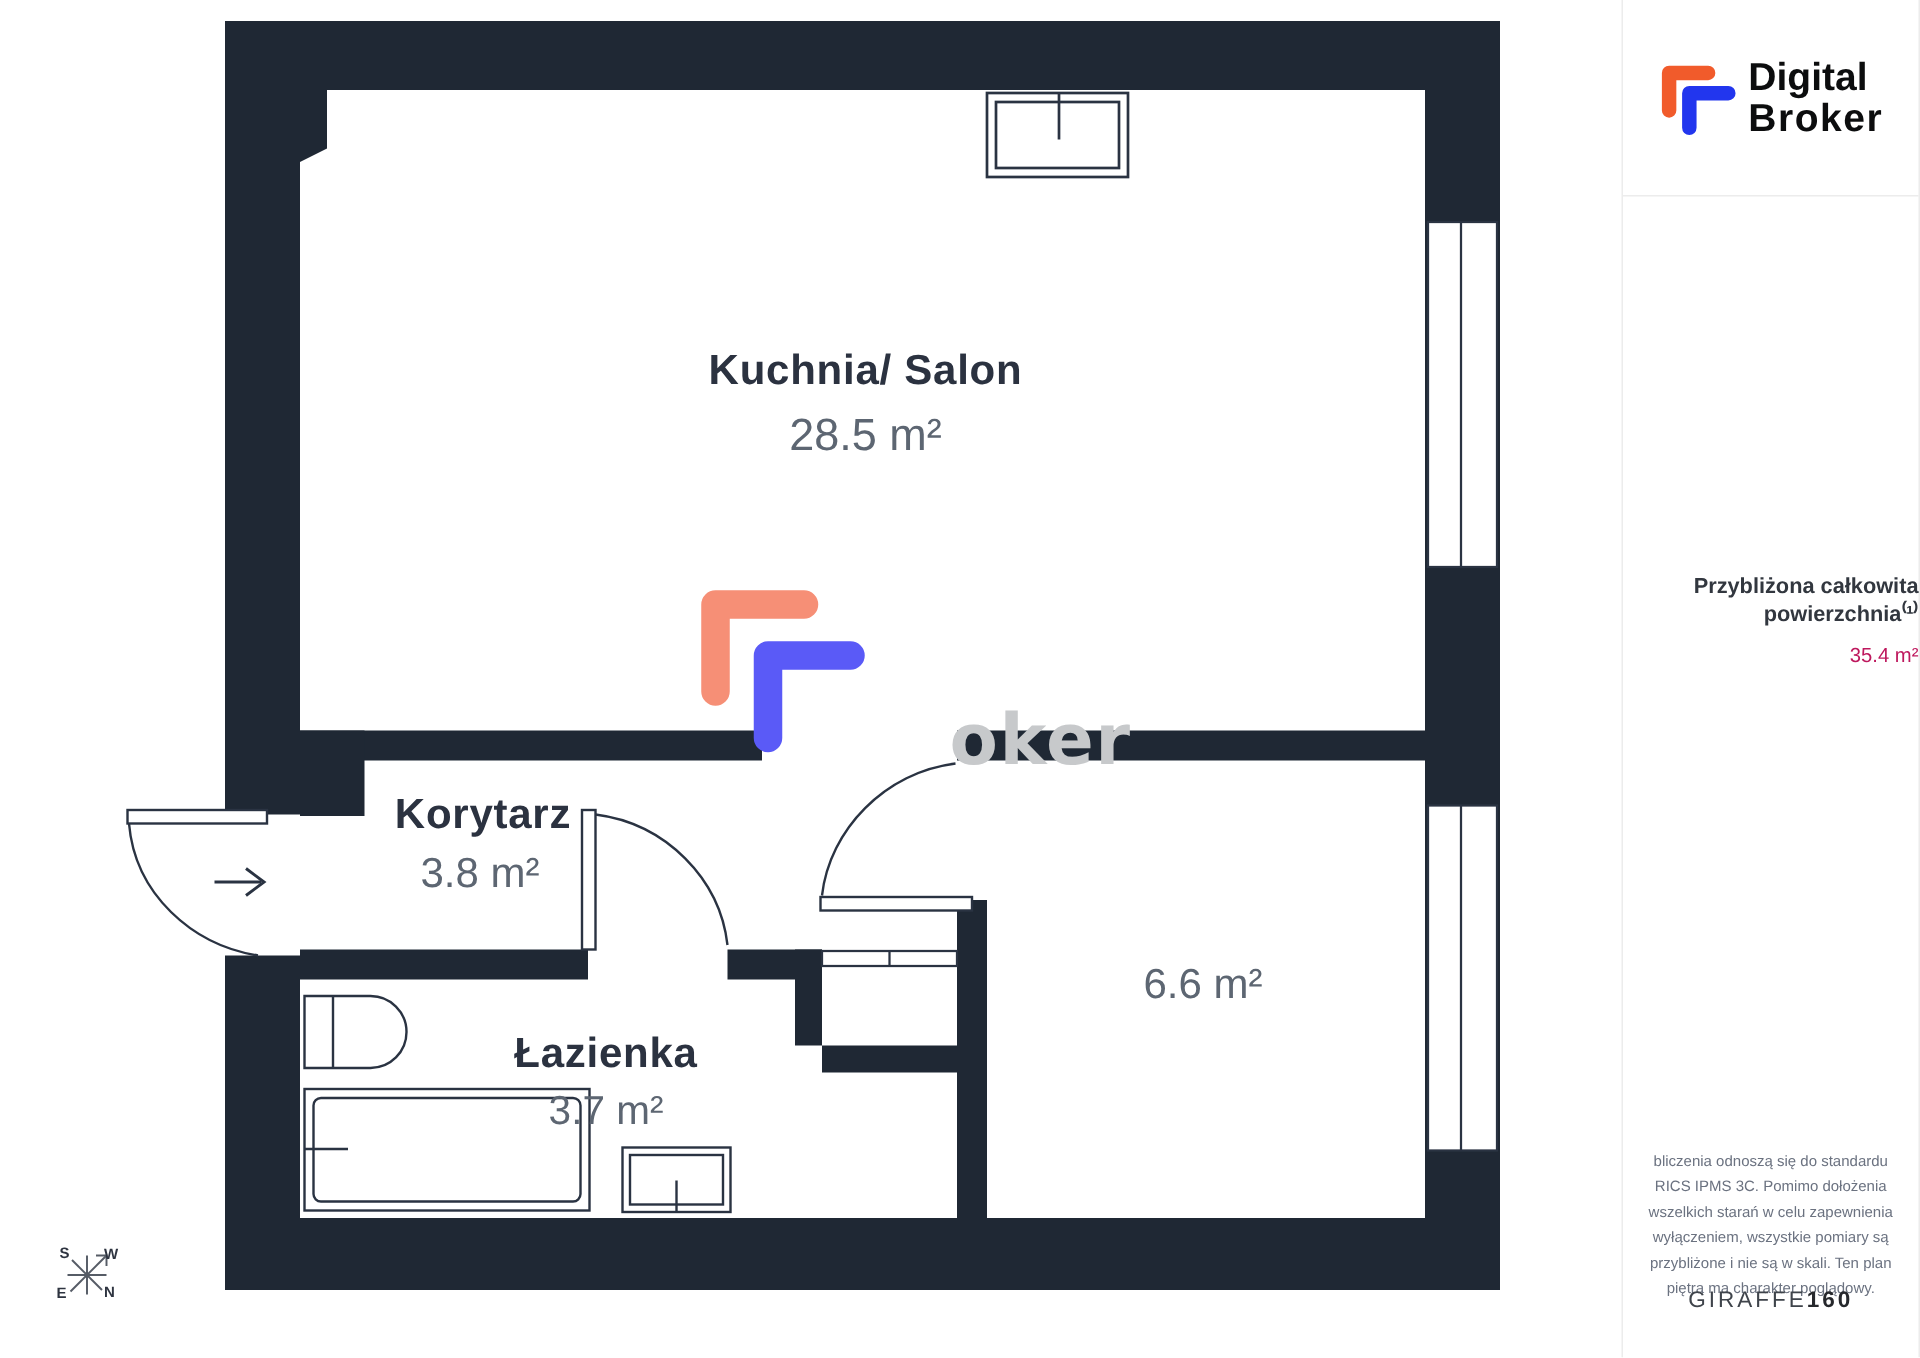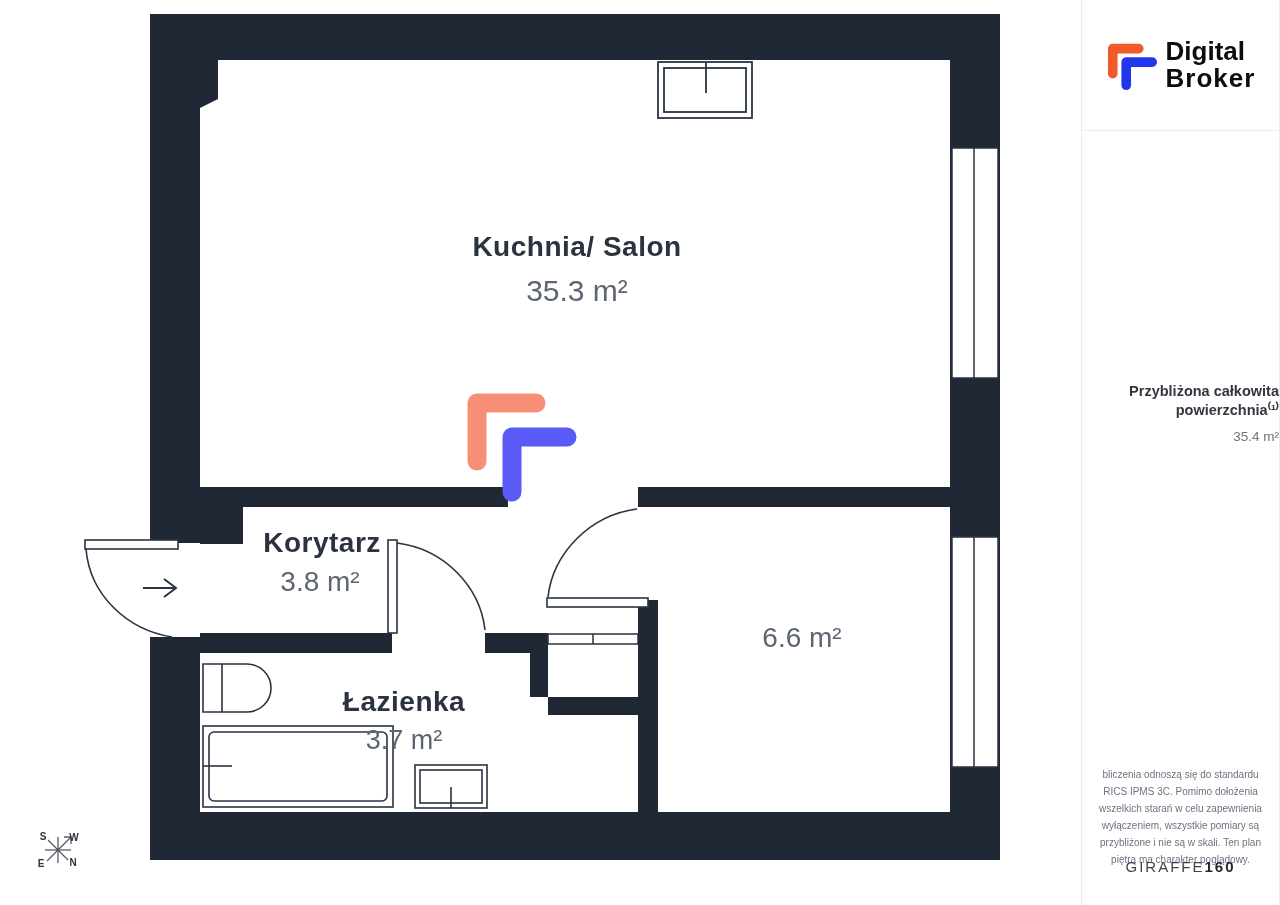--- a/index.html
+++ b/index.html
@@ -21,21 +21,21 @@
   
   .sidebar{position:absolute;left:1081px;top:0;width:199px;height:905px;background:#fff;
     border-left:1px solid var(--sidebar-border);border-right:1px solid var(--sidebar-border);}
   .logo-box{position:absolute;left:0;top:0;width:100%;height:131px;border-bottom:1px solid var(--sidebar-border);
     display:flex;align-items:center;justify-content:center;gap:8px;}
   .logo-text{display:flex;flex-direction:column;line-height:27px;color:var(--text-black);font-weight:700;}
   .logo-line1{font-size:26px;}
   .logo-line2{font-size:26px;letter-spacing:1px;}
   .area-box{position:absolute;left:0;top:382px;width:100%;text-align:right;}
   .area-title{font-size:14.5px;font-weight:700;color:#32373f;line-height:19px;}
-  .area-value{margin-top:9px;font-size:13.5px;color:#737373;}
+  .area-value{margin-top:9px;font-size:13.5px;color:#be185d;}
   .footnote-box{position:absolute;left:0;top:702px;width:100%;height:51px;
     border-top:1px solid var(--sidebar-border);border-bottom:1px solid var(--sidebar-border);
     display:flex;align-items:center;justify-content:center;}
   .footnote-box div{font-size:10.5px;color:var(--footnote-gray);}
   .disclaimer{position:absolute;left:0;top:766px;width:100%;text-align:center;
     font-size:10px;line-height:17px;color:var(--footnote-gray);}
   .giraffe{position:absolute;left:0;top:858px;width:100%;text-align:center;color:#3f444b;font-size:15px;letter-spacing:2px;}
   .giraffe .bold{font-weight:700;color:#26282c;}
 </style>
 </head>
@@ -125,31 +125,32 @@
       <g stroke="#565c66" stroke-width="1.3" fill="none">
         <line x1="58" y1="837" x2="58" y2="863"></line>
         <line x1="45" y1="850" x2="71" y2="850"></line>
         <line x1="48" y1="840" x2="68" y2="860"></line>
         <line x1="47" y1="861" x2="71" y2="837"></line>
         <polyline points="64,837 71,837 71,844"></polyline>
         <circle cx="58" cy="850" r="1.7" fill="#565c66" stroke="none"></circle>
       </g>
     </svg>
 
+    <div class="watermark-text">oker</div>
 
     <div class="label-title" style="left:577px;top:231px;font-size:28px;">Kuchnia/ Salon</div>
-    <div class="label-area" style="left:577px;top:274px;font-size:30px;">35.3 m²</div>
+    <div class="label-area" style="left:577px;top:274px;font-size:30px;">28.5 m²</div>
 
     <div class="label-title" style="left:322px;top:527px;font-size:28px;">Korytarz</div>
     <div class="label-area" style="left:320px;top:566px;font-size:28px;">3.8 m²</div>
 
     <div class="label-title" style="left:404px;top:686px;font-size:28px;">Łazienka</div>
     <div class="label-area" style="left:404px;top:725px;font-size:27px;">3.7 m²</div>
 
-    <div class="label-area" style="left:802px;top:622px;font-size:28px;">6.6 m²</div>
+    <div class="label-area" style="left:802px;top:640px;font-size:28px;">6.6 m²</div>
 
     <span class="compass-letter" style="left:43px;top:836px;">S</span>
     <span class="compass-letter" style="left:74px;top:837px;">W</span>
     <span class="compass-letter" style="left:41px;top:863px;">E</span>
     <span class="compass-letter" style="left:73px;top:862px;">N</span>
   </div>
 
   <div class="sidebar">
     <div class="logo-box">
       <svg width="52" height="54" viewBox="0 0 54 54" fill="none" stroke-linecap="round" stroke-linejoin="round" stroke-width="10">

